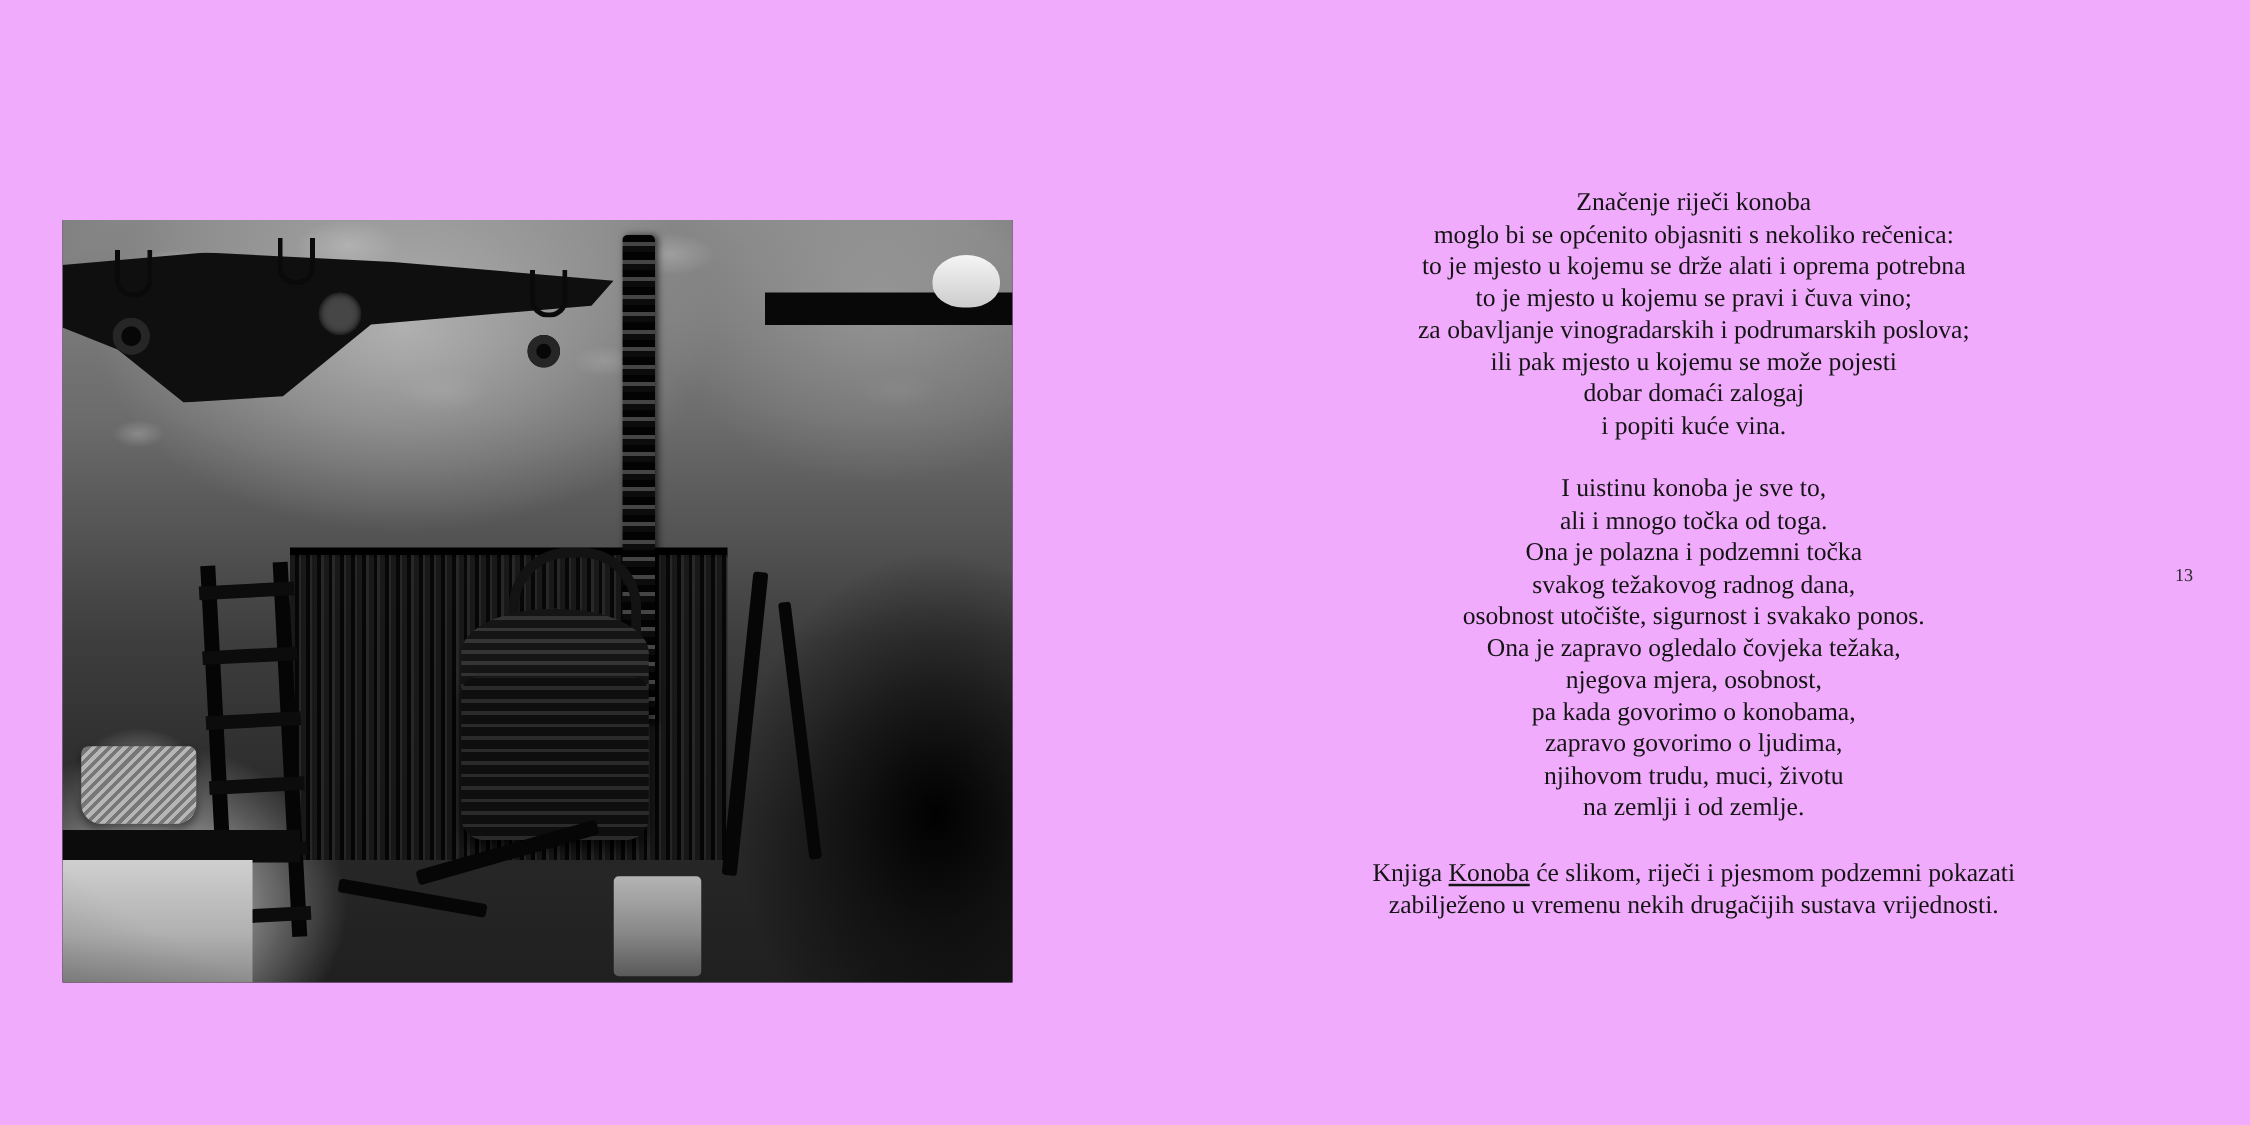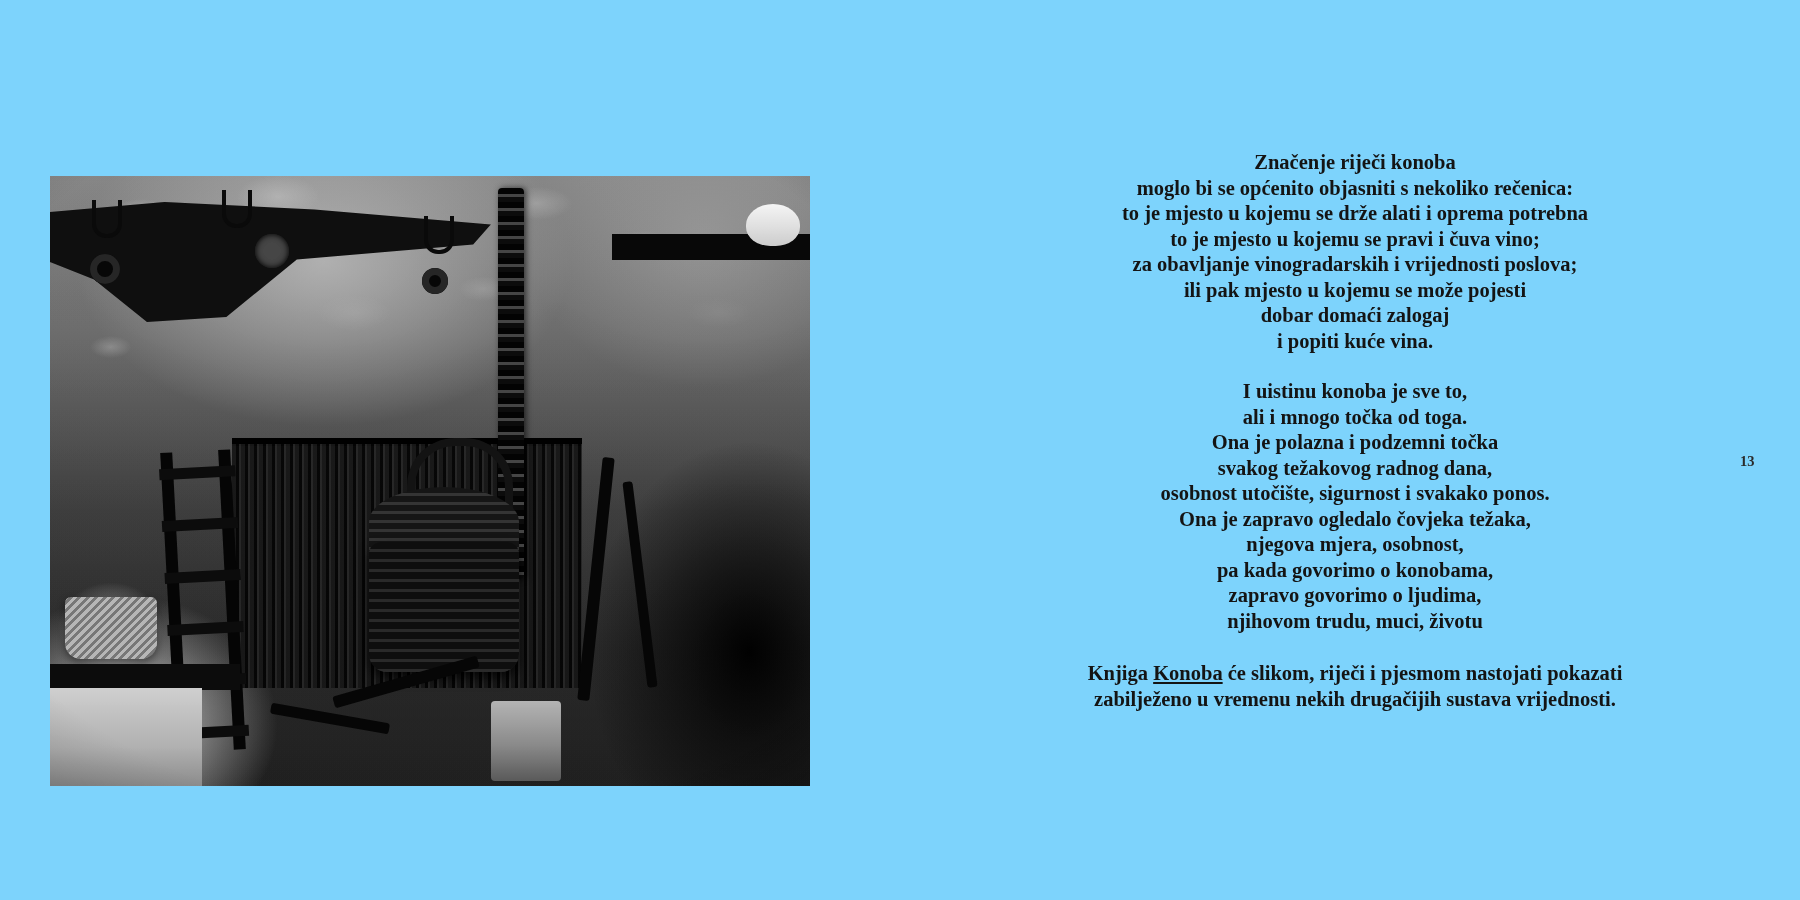--- a/index.html
+++ b/index.html
@@ -11,22 +11,21 @@
     width: 1800px;
     height: 900px;
     overflow: hidden;
     font-family: "Liberation Serif", serif;
     color: #1a1a1a;
   }
   .page {
     position: relative;
     width: 1800px;
     height: 900px;
-    background: #7dd3fc;
-    font-weight: bold;
+    background: #f0abfc;
   }
 
   
   .photo-wrap {
     position: absolute;
     left: 10px;
     top: 160px;
     width: 760px;
     height: 610px;
     background: #1b1b1b;
@@ -358,41 +357,42 @@
     </div>
   </figure>
 
   <div class="text-col">
 
     <p class="stanza">
       <span class="line">Značenje riječi konoba</span>
       <span class="line">moglo bi se općenito objasniti s nekoliko rečenica:</span>
       <span class="line">to je mjesto u kojemu se drže alati i oprema potrebna</span>
       <span class="line">to je mjesto u kojemu se pravi i čuva vino;</span>
-      <span class="line">za obavljanje vinogradarskih i vrijednosti poslova;</span>
+      <span class="line">za obavljanje vinogradarskih i podrumarskih poslova;</span>
       <span class="line">ili pak mjesto u kojemu se može pojesti</span>
       <span class="line">dobar domaći zalogaj</span>
       <span class="line">i popiti kuće vina.</span>
     </p>
 
     <p class="stanza">
       <span class="line">I uistinu konoba je sve to,</span>
       <span class="line">ali i mnogo točka od toga.</span>
       <span class="line">Ona je polazna i podzemni točka</span>
       <span class="line">svakog težakovog radnog dana,</span>
       <span class="line">osobnost utočište, sigurnost i svakako ponos.</span>
       <span class="line">Ona je zapravo ogledalo čovjeka težaka,</span>
       <span class="line">njegova mjera, osobnost,</span>
       <span class="line">pa kada govorimo o konobama,</span>
       <span class="line">zapravo govorimo o ljudima,</span>
       <span class="line">njihovom trudu, muci, životu</span>
+      <span class="line">na zemlji i od zemlje.</span>
     </p>
 
     <p class="closing">
-      <span class="line"><span>Knjiga </span><span class="u">Konoba</span><span> će slikom, riječi i pjesmom nastojati pokazati</span></span>
+      <span class="line"><span>Knjiga </span><span class="u">Konoba</span><span> će slikom, riječi i pjesmom podzemni pokazati</span></span>
       <span class="line">zabilježeno u vremenu nekih drugačijih sustava vrijednosti.</span>
     </p>
 
   </div>
 
   <div class="folio">13</div>
 
 </div>
 
 </body></html>

